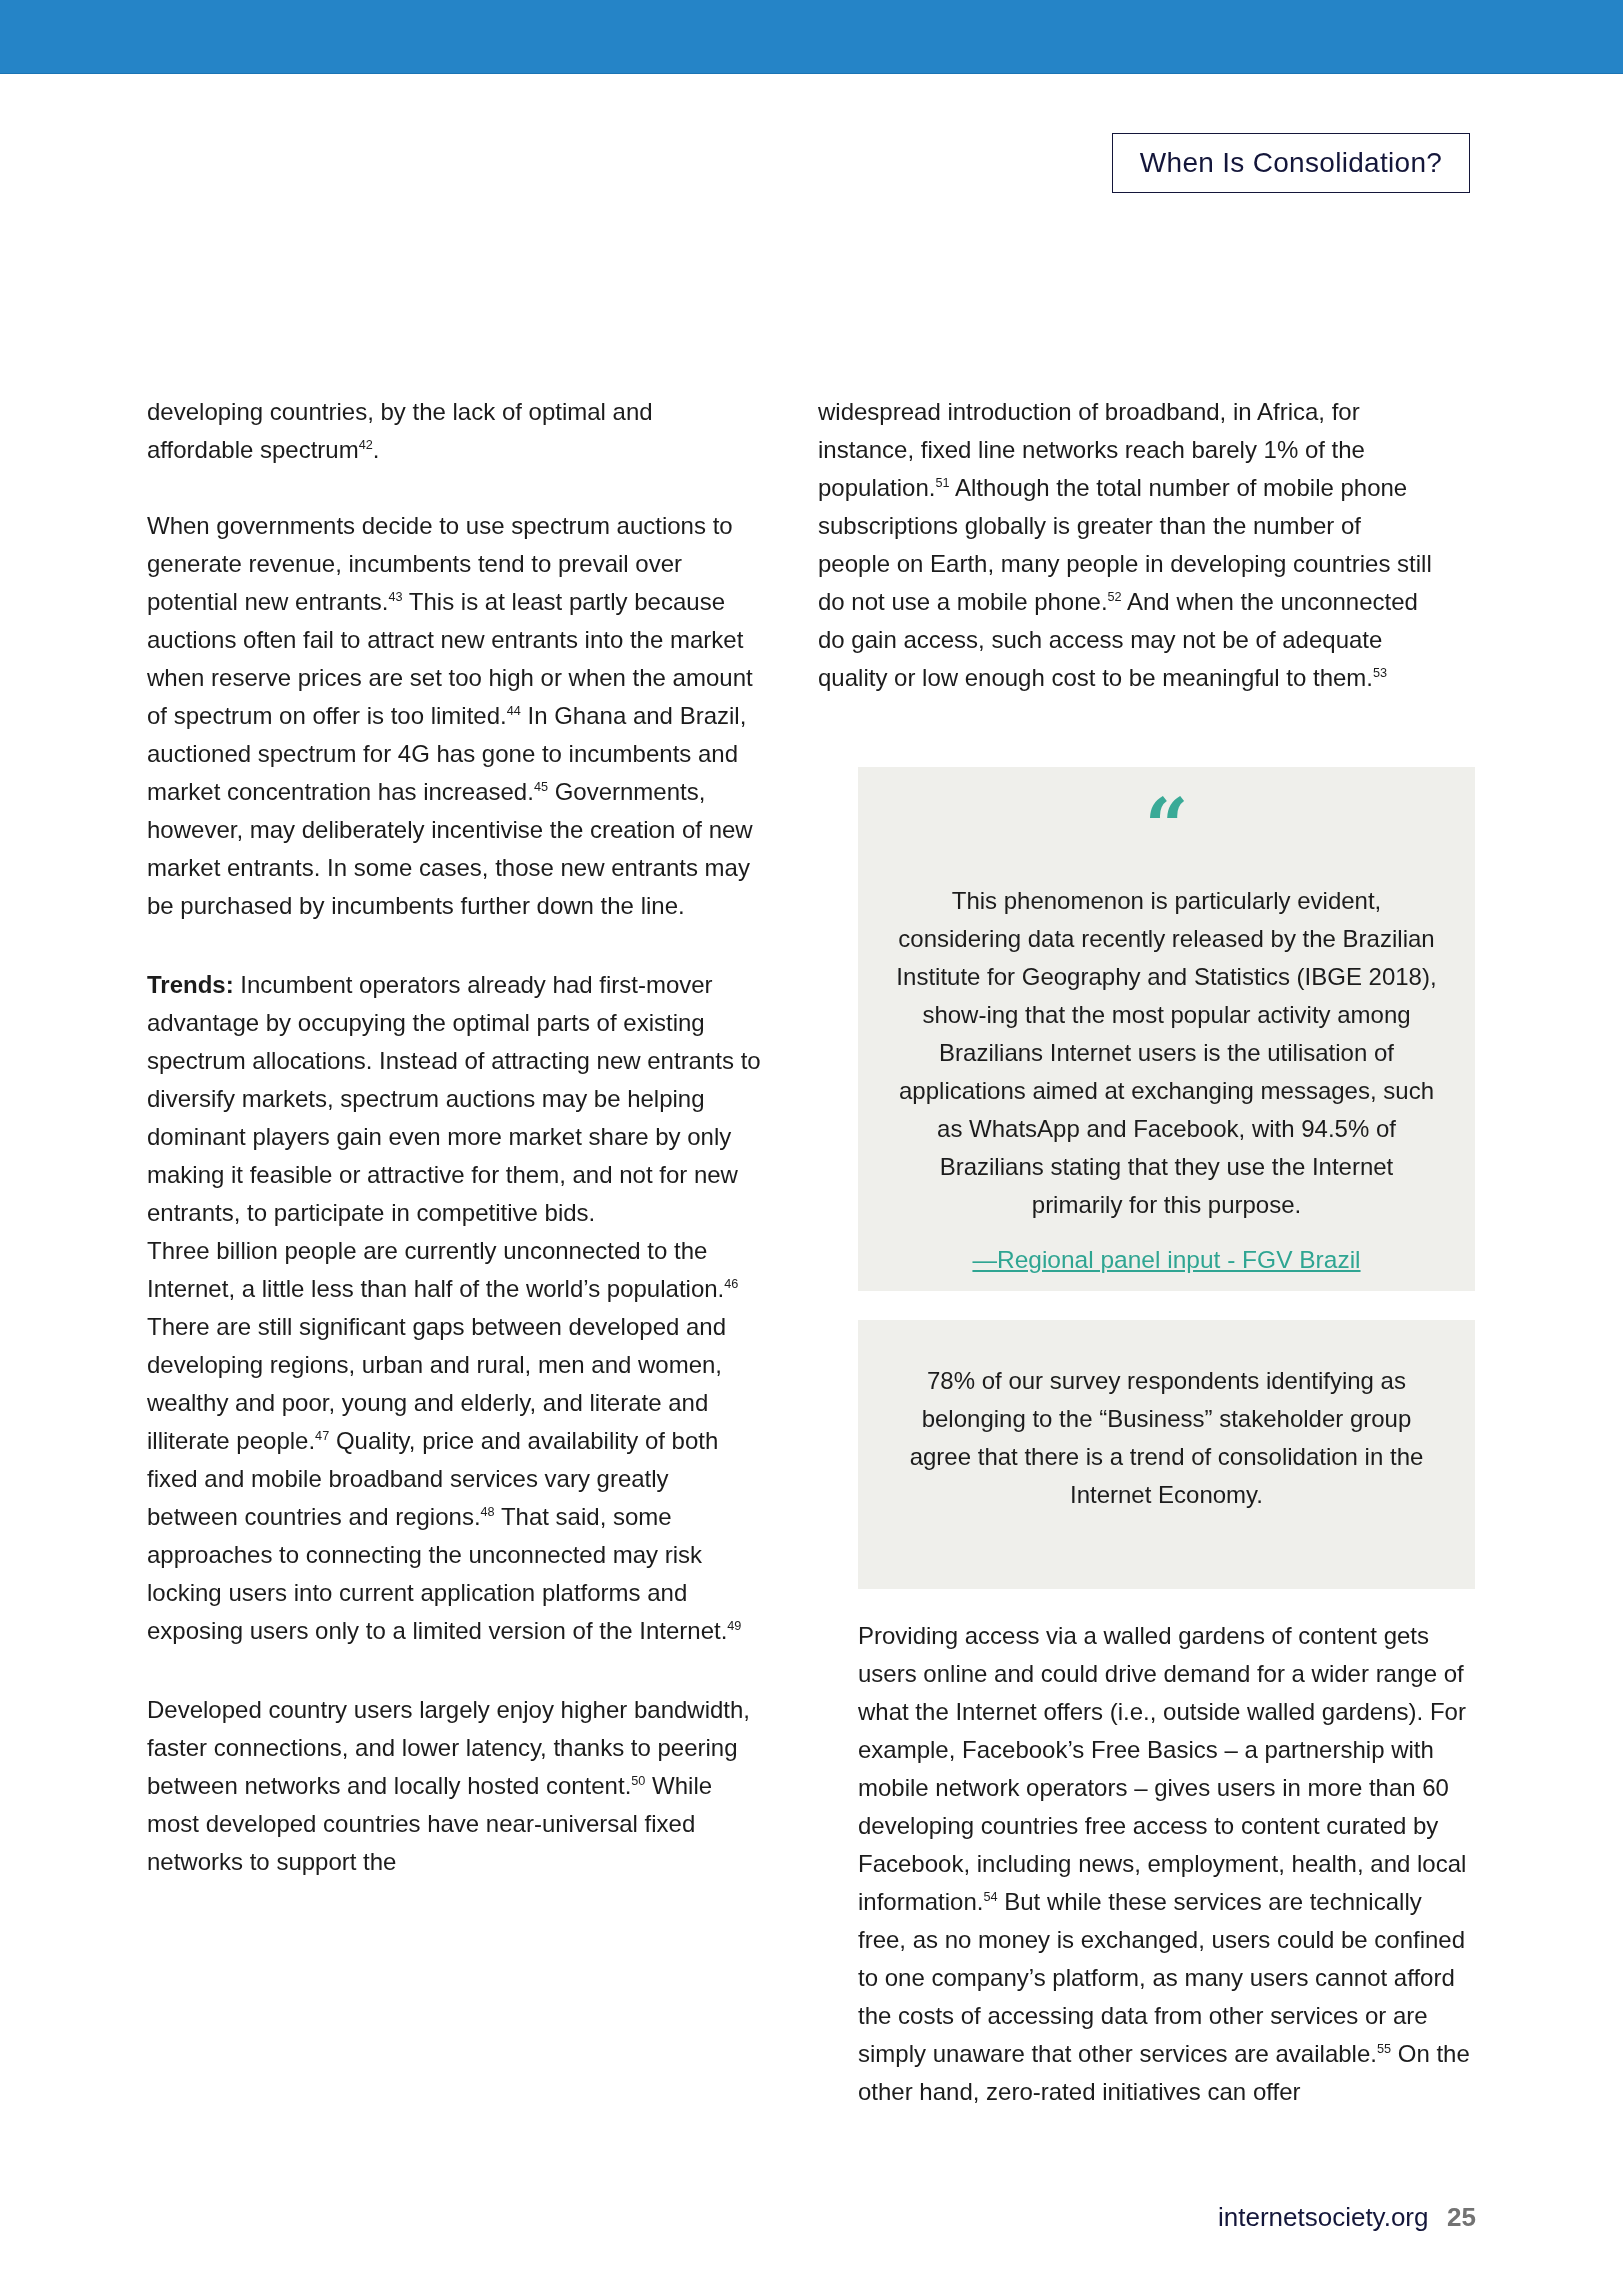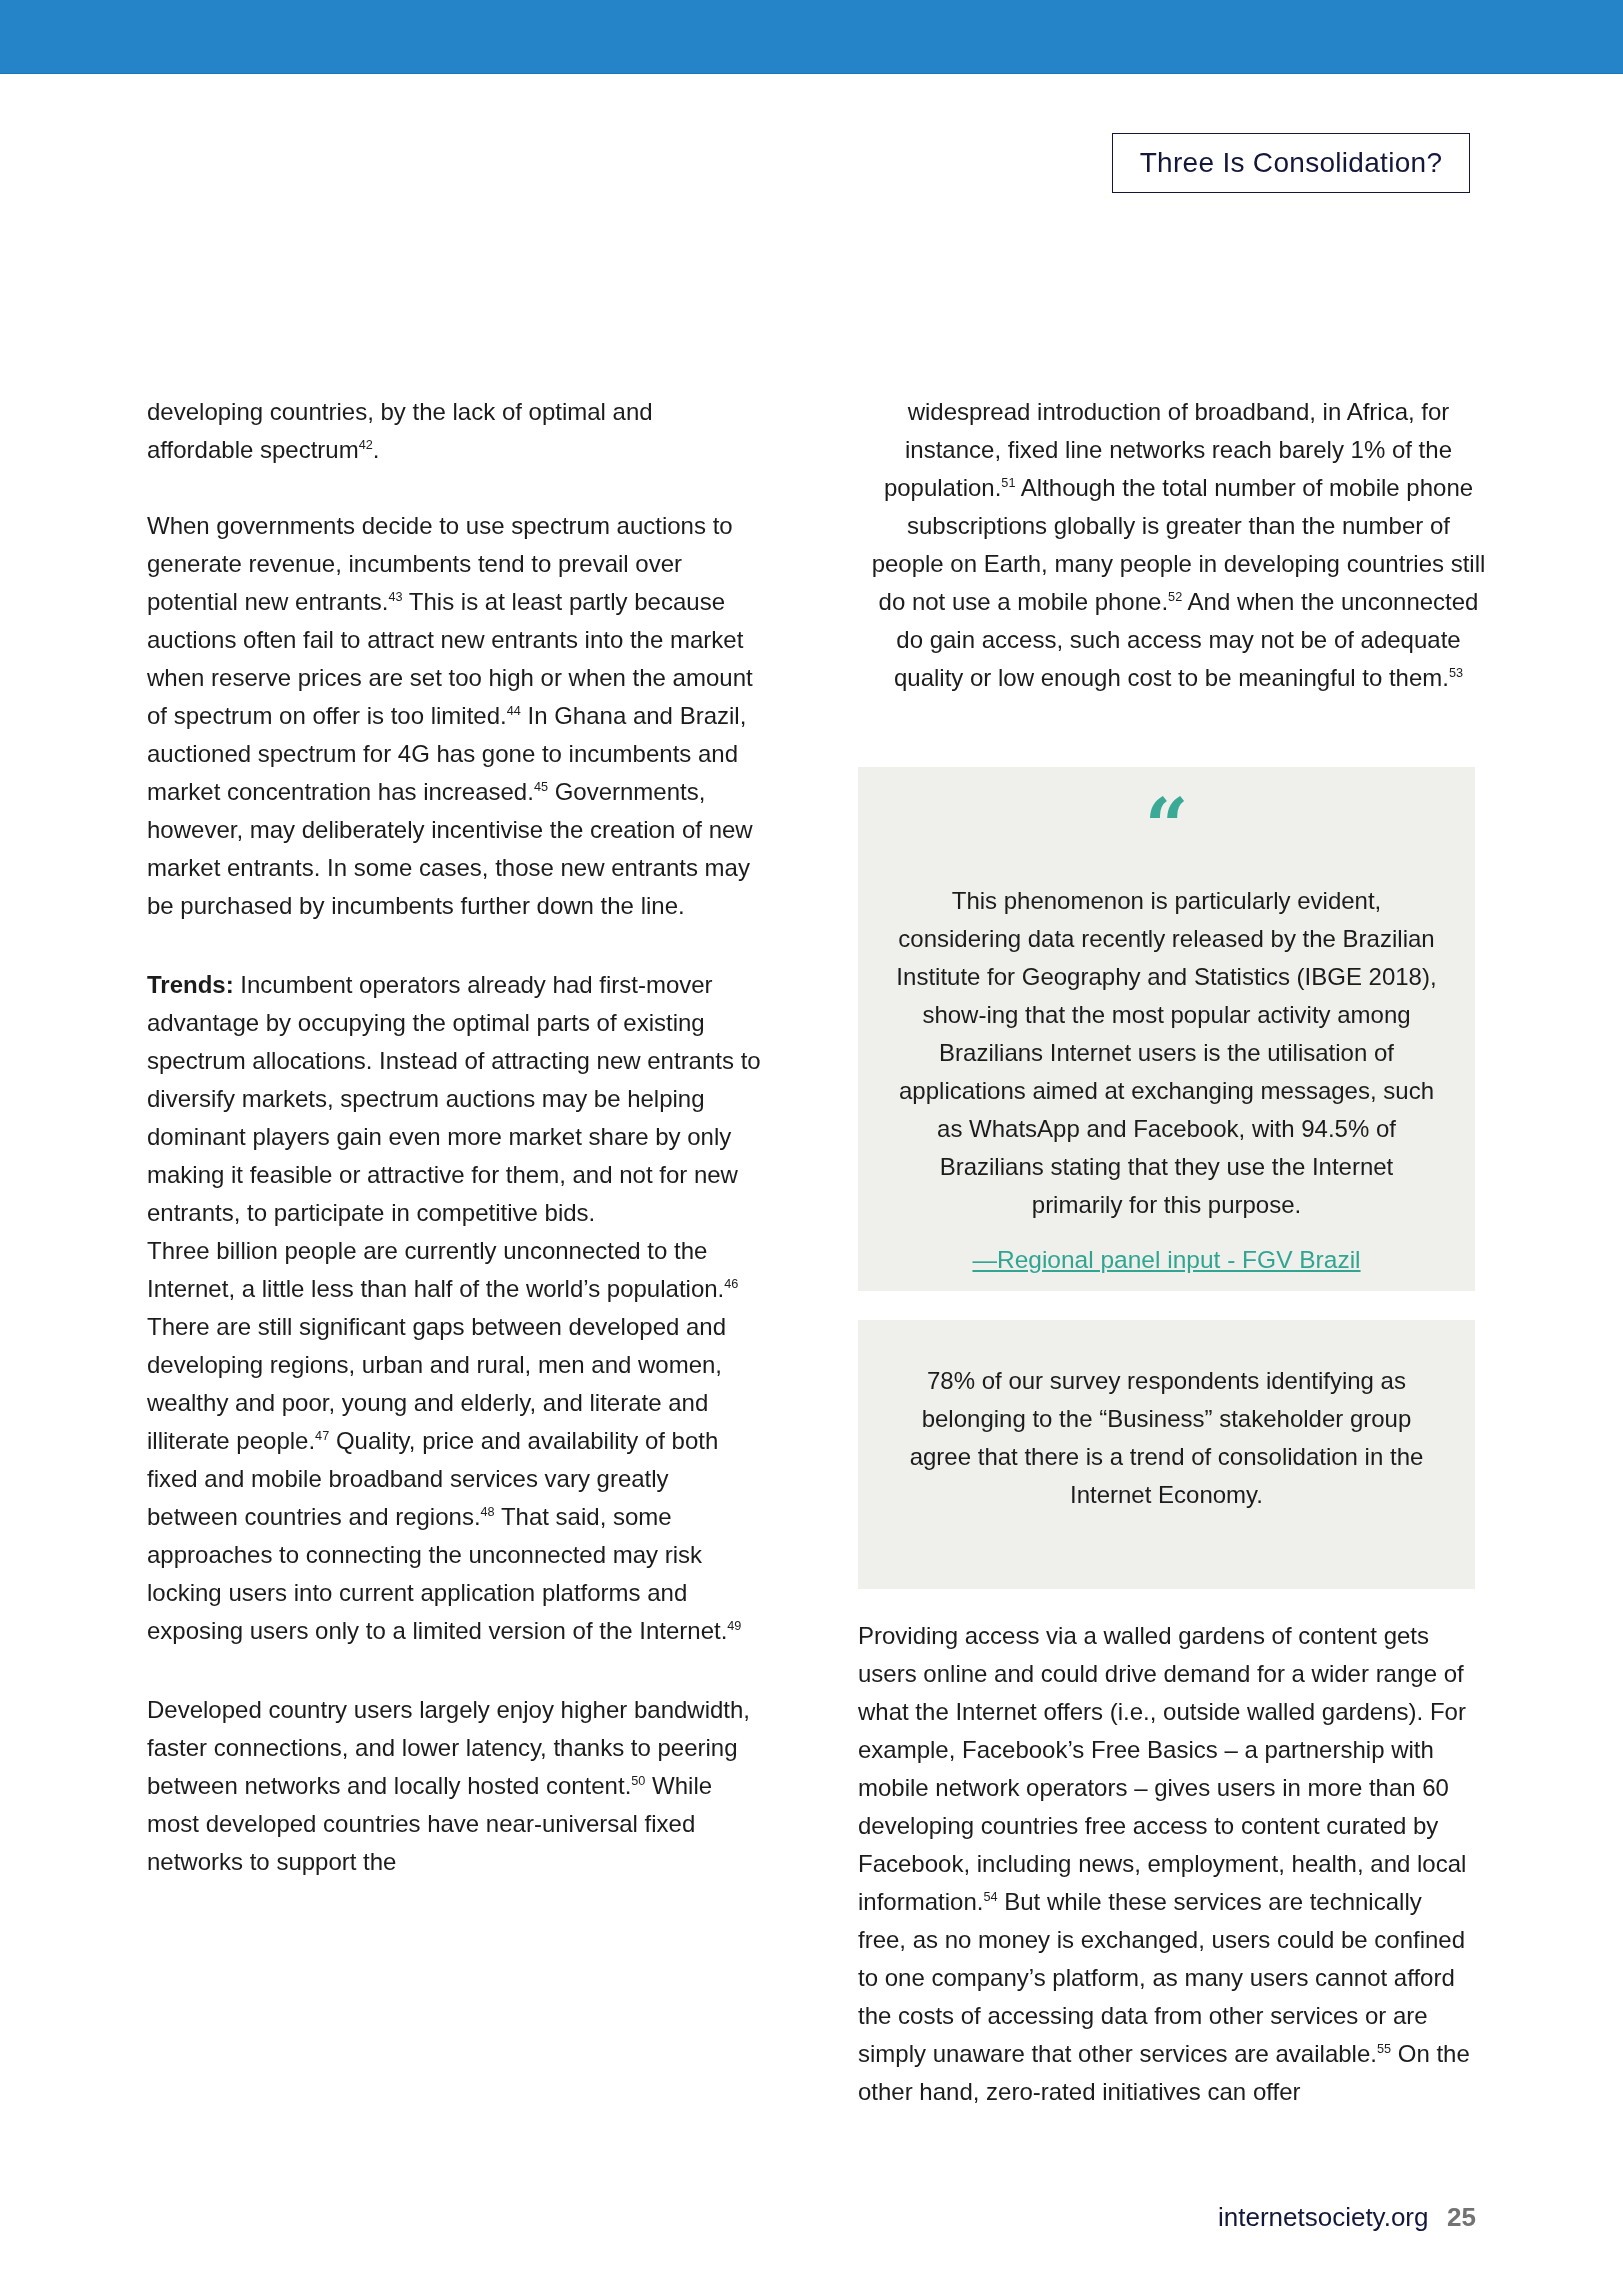--- a/index.html
+++ b/index.html
@@ -10,21 +10,21 @@
   }
   .top-bar { position: absolute; left: 0; top: 0; width: 1623px; height: 73px; background: #2584c7; border-bottom: 1.7px solid #1b74b4; }
   .section-tag {
     position: absolute; left: 1112px; top: 133px; width: 358px; height: 60px;
     border: 1.7px solid #14163a; box-sizing: border-box;
     display: flex; align-items: center; justify-content: center;
     font-size: 28px; color: #14163a; letter-spacing: 0.3px;
   }
   .col { position: absolute; font-size: 24px; line-height: 38px; color: #1c1c1c; }
   .col-left { left: 147px; top: 393px; width: 617px; }
-  .col-right { left: 870px; top: 393px; width: 617px; text-align: center; }
+  .col-right { left: 818px; top: 393px; width: 617px; }
   .col p { margin: 0; }
   .gap { height: 38px; }
   sup { font-size: 12.7px; line-height: 0; vertical-align: 9.3px; }
   .bold { font-weight: bold; }
   .heading {
     margin: 15px 0 10px 0; font-size: 42px; line-height: 59px; color: #1d2e6b; font-weight: normal;
   }
   .quote-box {
     position: absolute; left: 858px; top: 767px; width: 617px; height: 524px;
     background: #efefeb; box-sizing: border-box; padding: 34px 34px 0 34px; text-align: center;
@@ -41,21 +41,21 @@
   .col-right-2 { left: 858px; top: 1617px; width: 617px; }
   .footer { position: absolute; right: 147px; top: 2202px; font-size: 26px; color: #14163a; display: flex; gap: 18.6px; align-items: flex-end; }
   .page-num { font-weight: bold; color: #737373; }
 </style>
 </head>
 <body>
 
 <div class="top-bar"></div>
 
 <div class="section-tag">
-  <span>Three Is Consolidation?</span>
+  <span>When Is Consolidation?</span>
 </div>
 
 <div class="col col-left">
   <p><span>developing countries, by the lack of optimal and affordable spectrum</span><sup>42</sup><span>.</span></p>
   <div class="gap"></div>
   <p>
     <span>When governments decide to use spectrum auctions to generate revenue, incumbents tend to prevail over potential new entrants.</span><sup>43</sup><span> This is at least partly because auctions often fail to attract new entrants into the market when reserve prices are set too high or when the amount of spectrum on offer is too limited.</span><sup>44</sup><span> In Ghana and Brazil, auctioned spectrum for 4G has gone to incumbents and market concentration has increased.</span><sup>45</sup><span> Governments, however, may deliberately incentivise the creation of new market entrants. In some cases, those new entrants may be purchased by incumbents further down the line.</span>
   </p>
   <div class="gap" style="height:41px"></div>
   <p><span class="bold">Trends:</span><span> Incumbent operators already had first-mover advantage by occupying the optimal parts of existing spectrum allocations. Instead of attracting new entrants to diversify markets, spectrum auctions may be helping dominant players gain even more market share by only making it feasible or attractive for them, and not for new entrants, to participate in competitive bids.</span></p>

